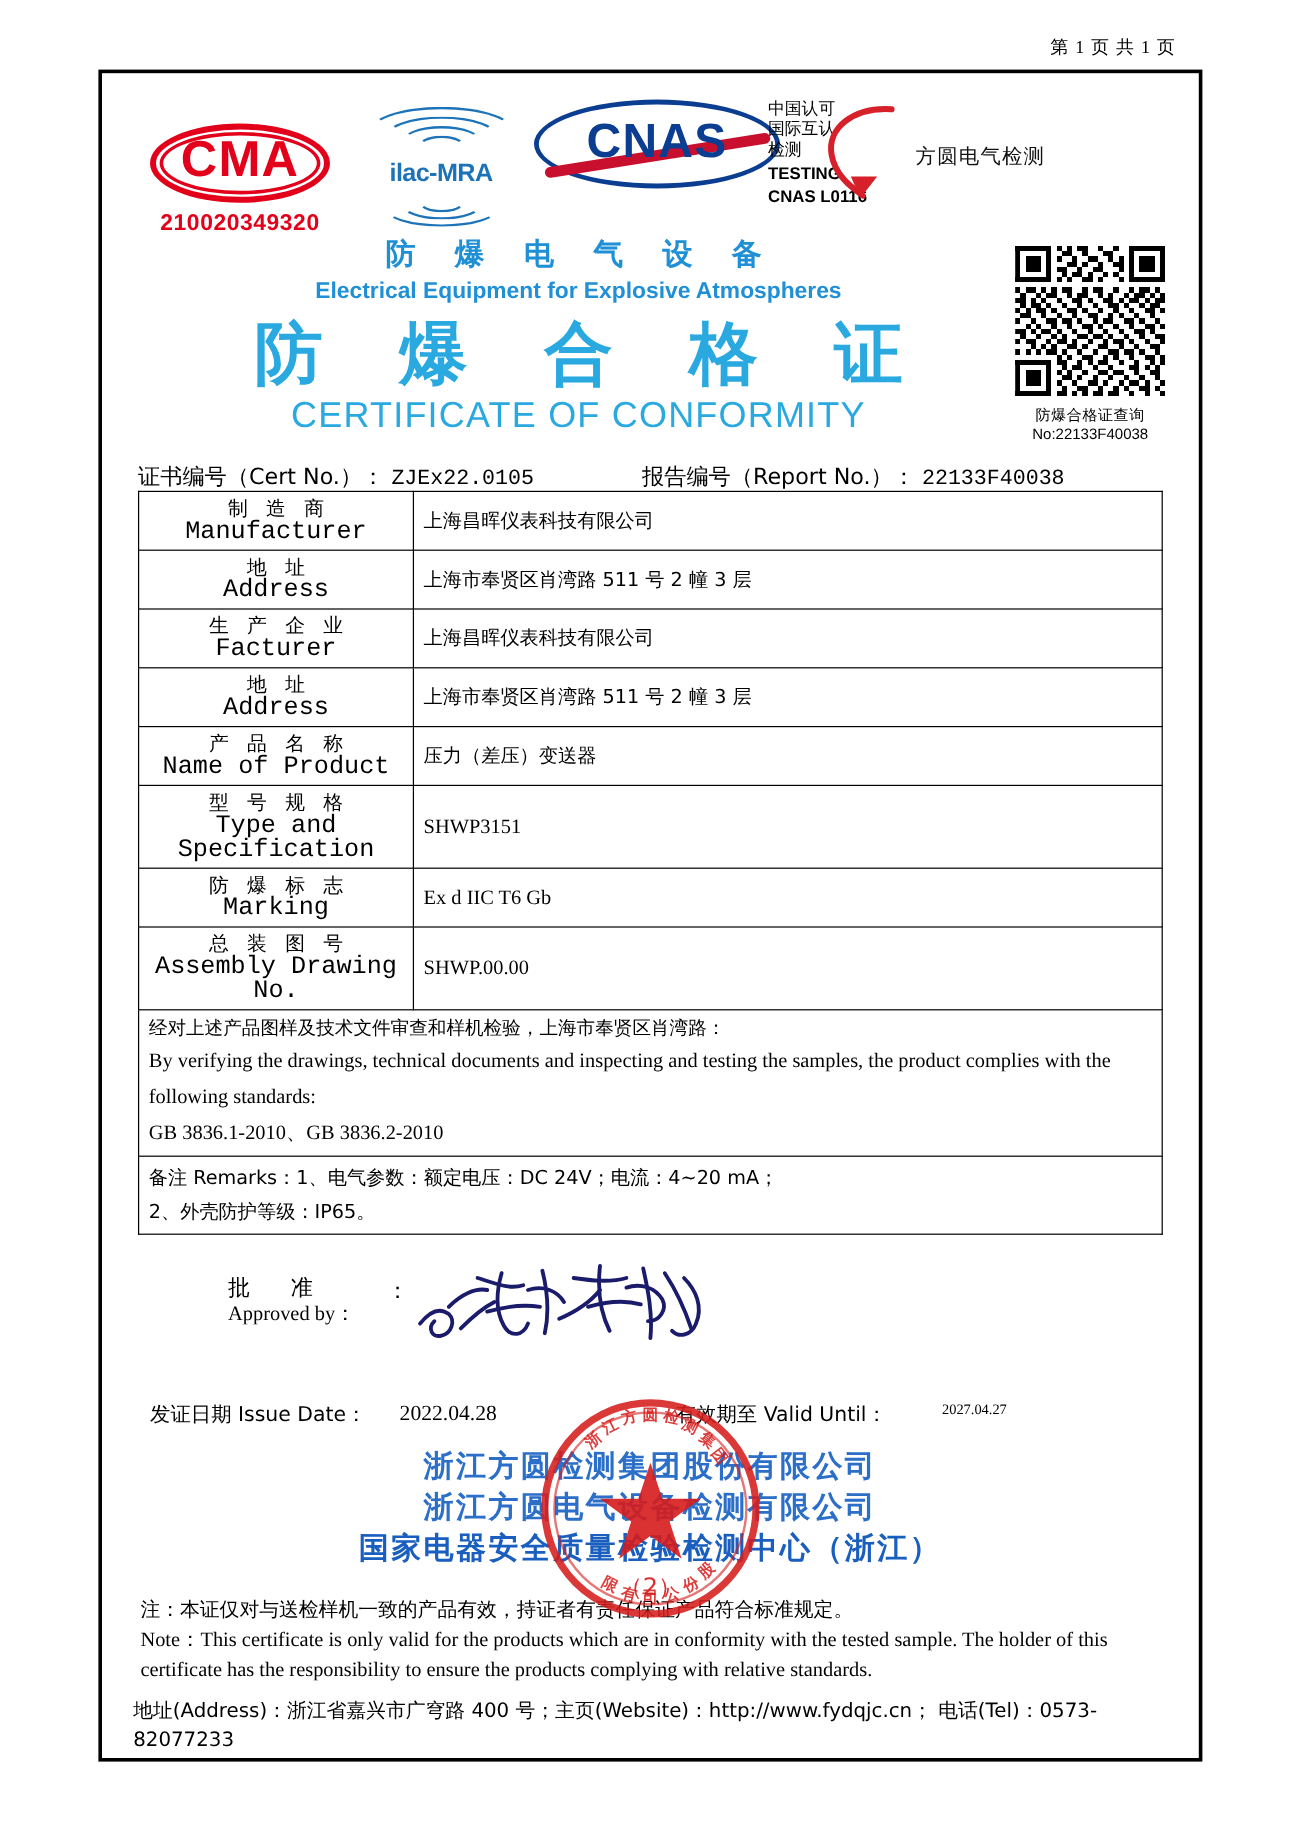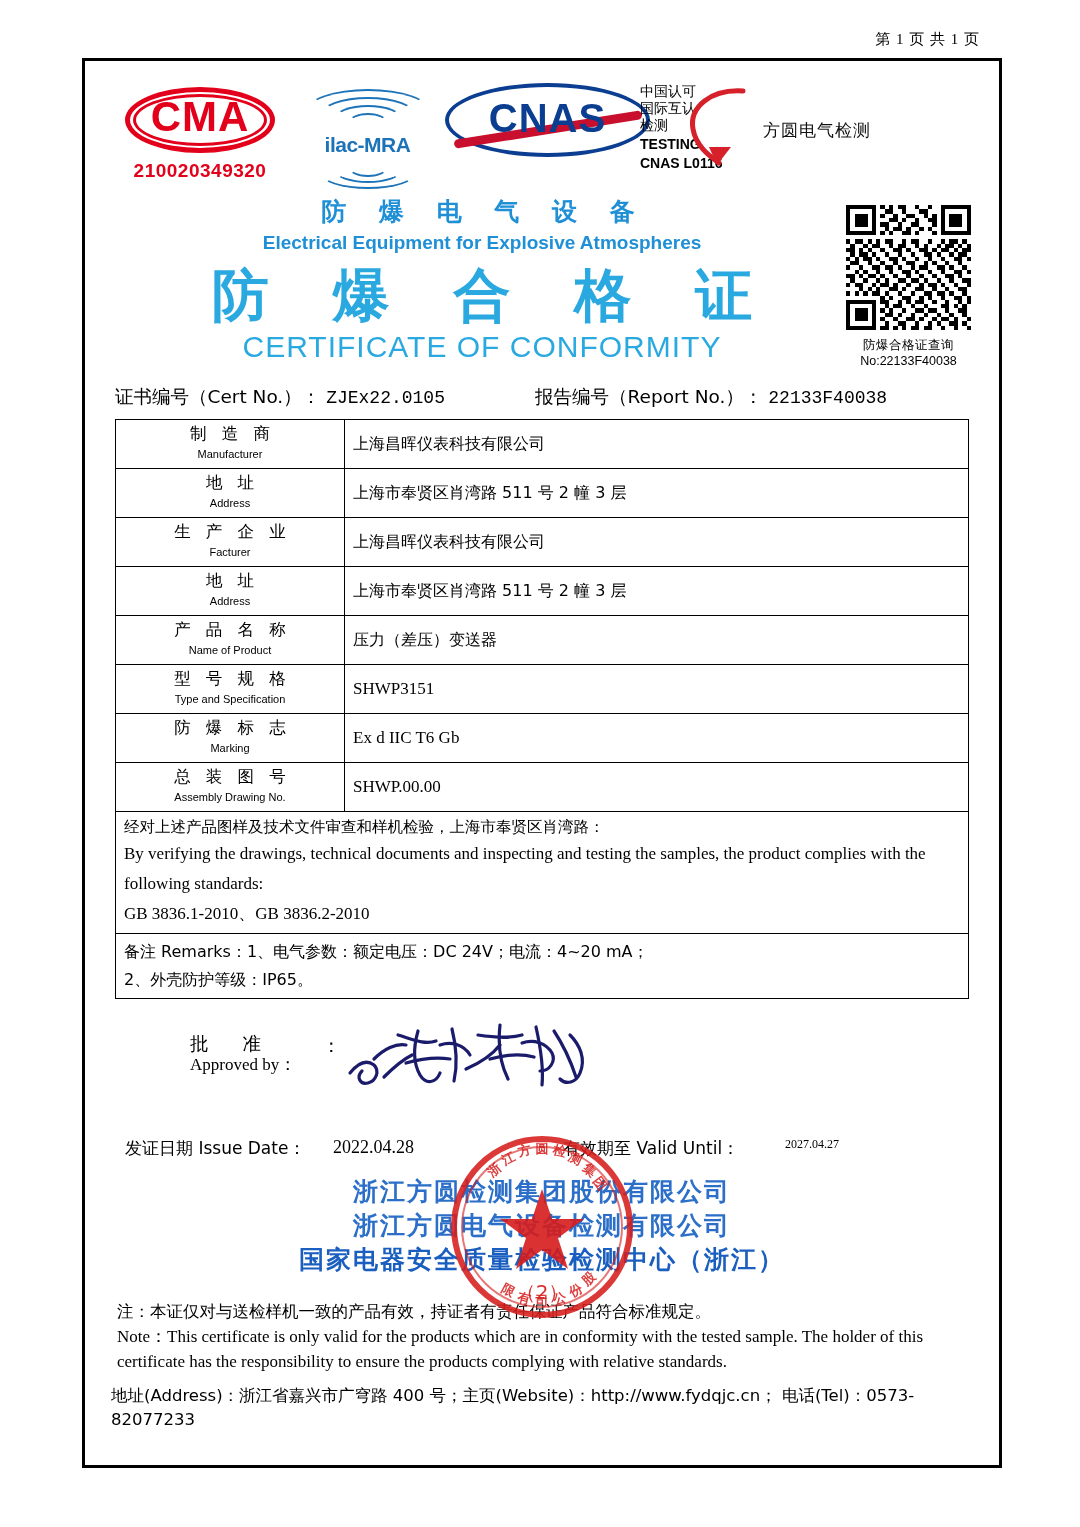--- a/index.html
+++ b/index.html
@@ -33,21 +33,21 @@
     box-sizing: border-box;
   }
   
   .logos {
     position: relative;
     height: 130px;
   }
   .cma-logo {
     position: absolute;
     left: 35px;
-    top: 26px;
+    top: 42px;
     width: 160px;
     text-align: center;
   }
   .cma-mark {
     position: relative;
     width: 150px;
     height: 66px;
     margin: 0 auto;
   }
   .cma-mark .oval {
@@ -276,21 +276,21 @@
   .cert-nums {
     margin: 14px 30px 0 30px;
     font-family: "DejaVu Sans", sans-serif;
     font-size: 18.5px;
     display: flex;
   }
   .cert-nums .left { width: 420px; }
   .cert-nums .val { font-family: "Liberation Mono", monospace; font-size: 18px; }
   
   table.info {
-    margin: 10px 30px 0 30px;
+    margin: 0 30px 0 30px;
     width: 854px;
     border-collapse: collapse;
     table-layout: fixed;
   }
   table.info td {
     border: 1px solid #000;
     padding: 4px 8px;
     vertical-align: middle;
   }
   td.lbl {
@@ -299,22 +299,22 @@
     line-height: 20px;
   }
   td.lbl .cn {
     font-family: "DejaVu Sans", sans-serif;
     font-size: 16.5px;
     letter-spacing: 5px;
     padding-left: 5px;
     display: block;
   }
   td.lbl .en {
-    font-family: Liberation Sans, sans-serif;
-    font-size: 11px;
+    font-family: Liberation Mono, monospace;
+    font-size: 21px;
     display: block;
   }
   td.val {
     font-family: "DejaVu Sans", sans-serif;
     font-size: 16px;
     padding-left: 14px;
   }
   td.val.mono { font-family: "Liberation Serif", serif; font-size: 17px; }
   td.full {
     font-family: "DejaVu Sans", sans-serif;

